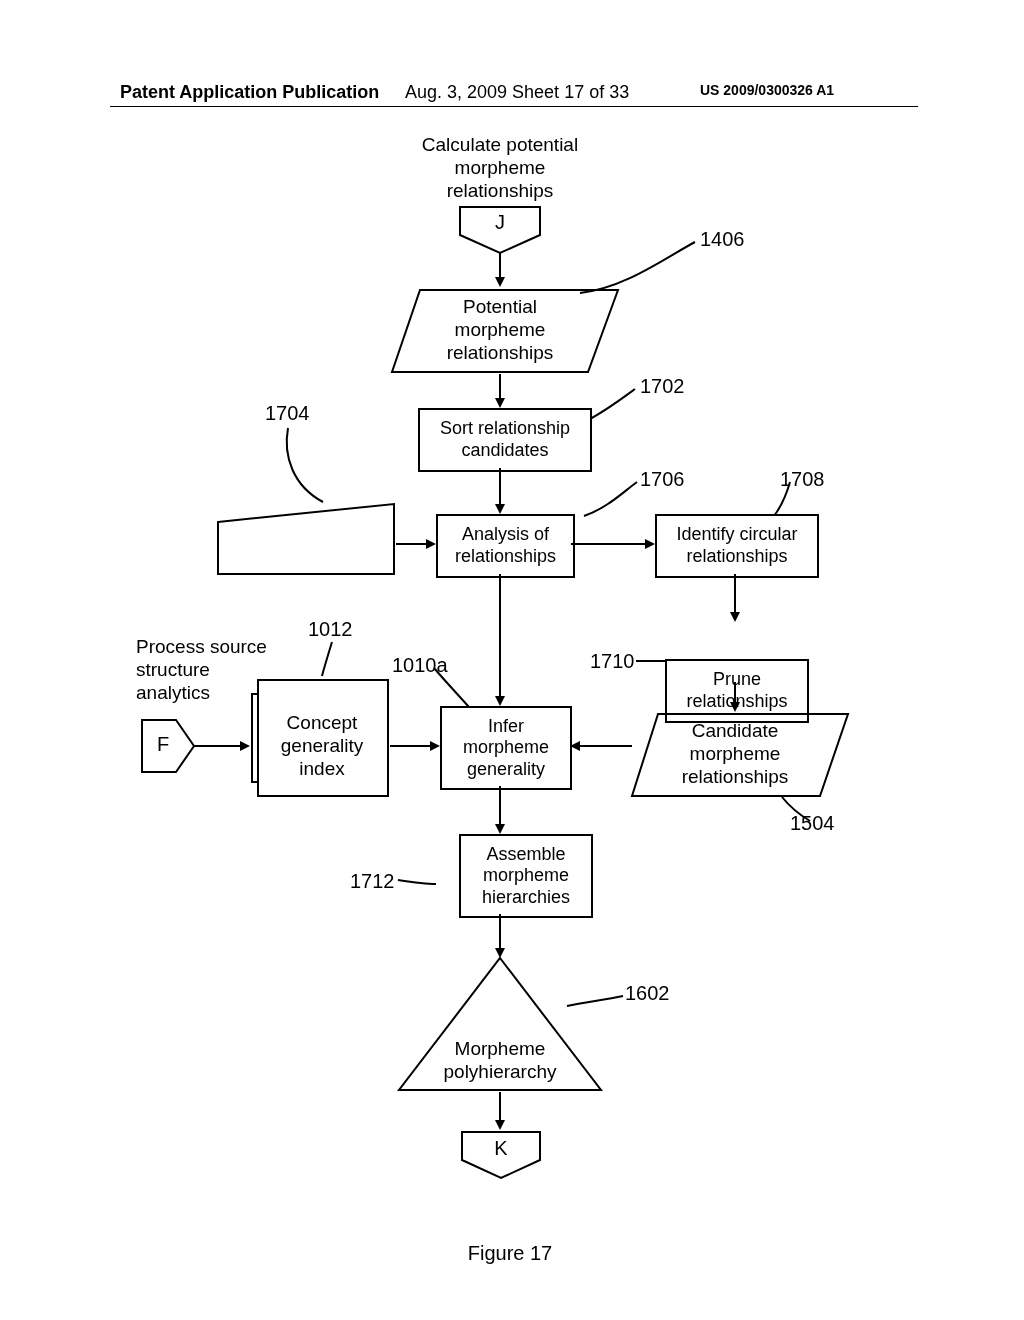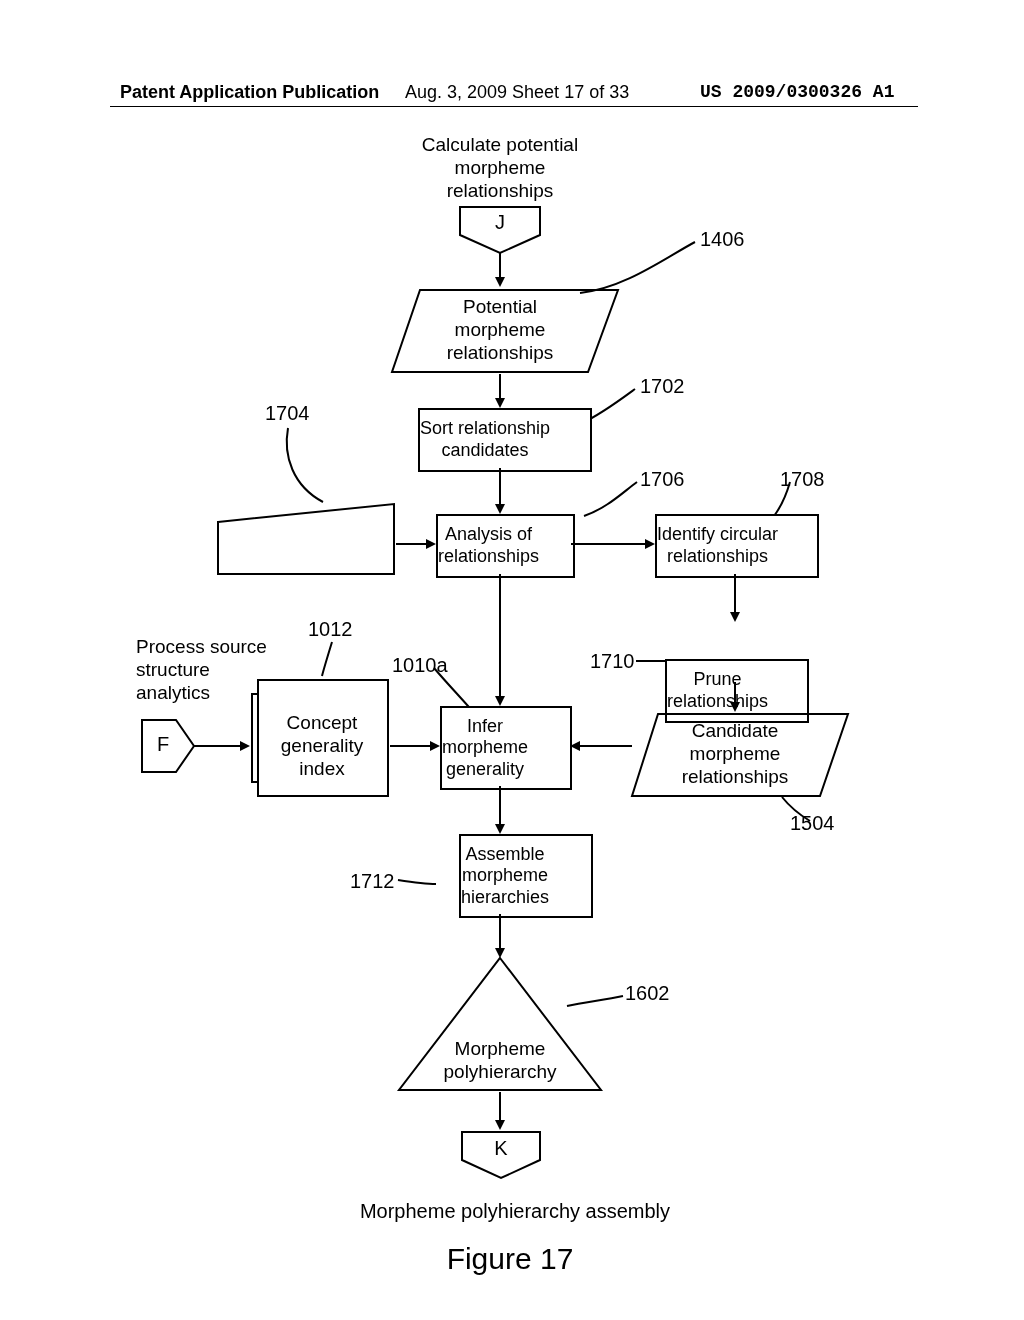--- a/index.html
+++ b/index.html
@@ -31,37 +31,37 @@
   }
   .header-mid {
     position: absolute;
     left: 405px;
     font-size: 18px;
   }
   .header-right {
     position: absolute;
     left: 700px;
     font-weight: bold;
-    font-size: 18px;
-    font-family: Liberation Mono, monospace;
+    font-size: 14px;
   }
   .header-rule {
     position: absolute;
     top: 106px;
     left: 110px;
     width: 808px;
     height: 0;
     border-top: 1.5px solid #000;
   }
 
   .node {
     position: absolute;
     text-align: center;
     display: flex;
     align-items: center;
+    justify-content: center;
     line-height: 1.2;
   }
 
   .rect {
     border: 2px solid #000;
     background: #fff;
   }
 
   .label-text {
     position: absolute;
@@ -293,16 +293,15 @@
   <svg style="left:495px; top:1092px;" width="12" height="40">
     <line class="arrow-line" x1="5" y1="0" x2="5" y2="30"></line>
     <polygon class="arrow-head" points="0,28 10,28 5,38"></polygon>
   </svg>
 
   <svg style="left:458px; top:1130px;" width="86" height="50">
     <path class="arrow-line" d="M4 2 H82 V30 L43 48 L4 30 Z" fill="#fff"></path>
   </svg>
   <div class="label-text" style="left:458px; top:1136px; width:86px; font-size:20px;">K</div>
 
-  <div class="caption" style="left:330px; top:1200px; width:370px;">Morpheme polyhierarchy assembly</div>
-  <div class="caption" style="left:430px; top:1242px; width:160px; font-size:30px;">Figure 17</div>
+  <div class="caption" style="left:430px; top:1242px; width:160px; font-size:20px;">Figure 17</div>
 
 </div>
 
 </body></html>

